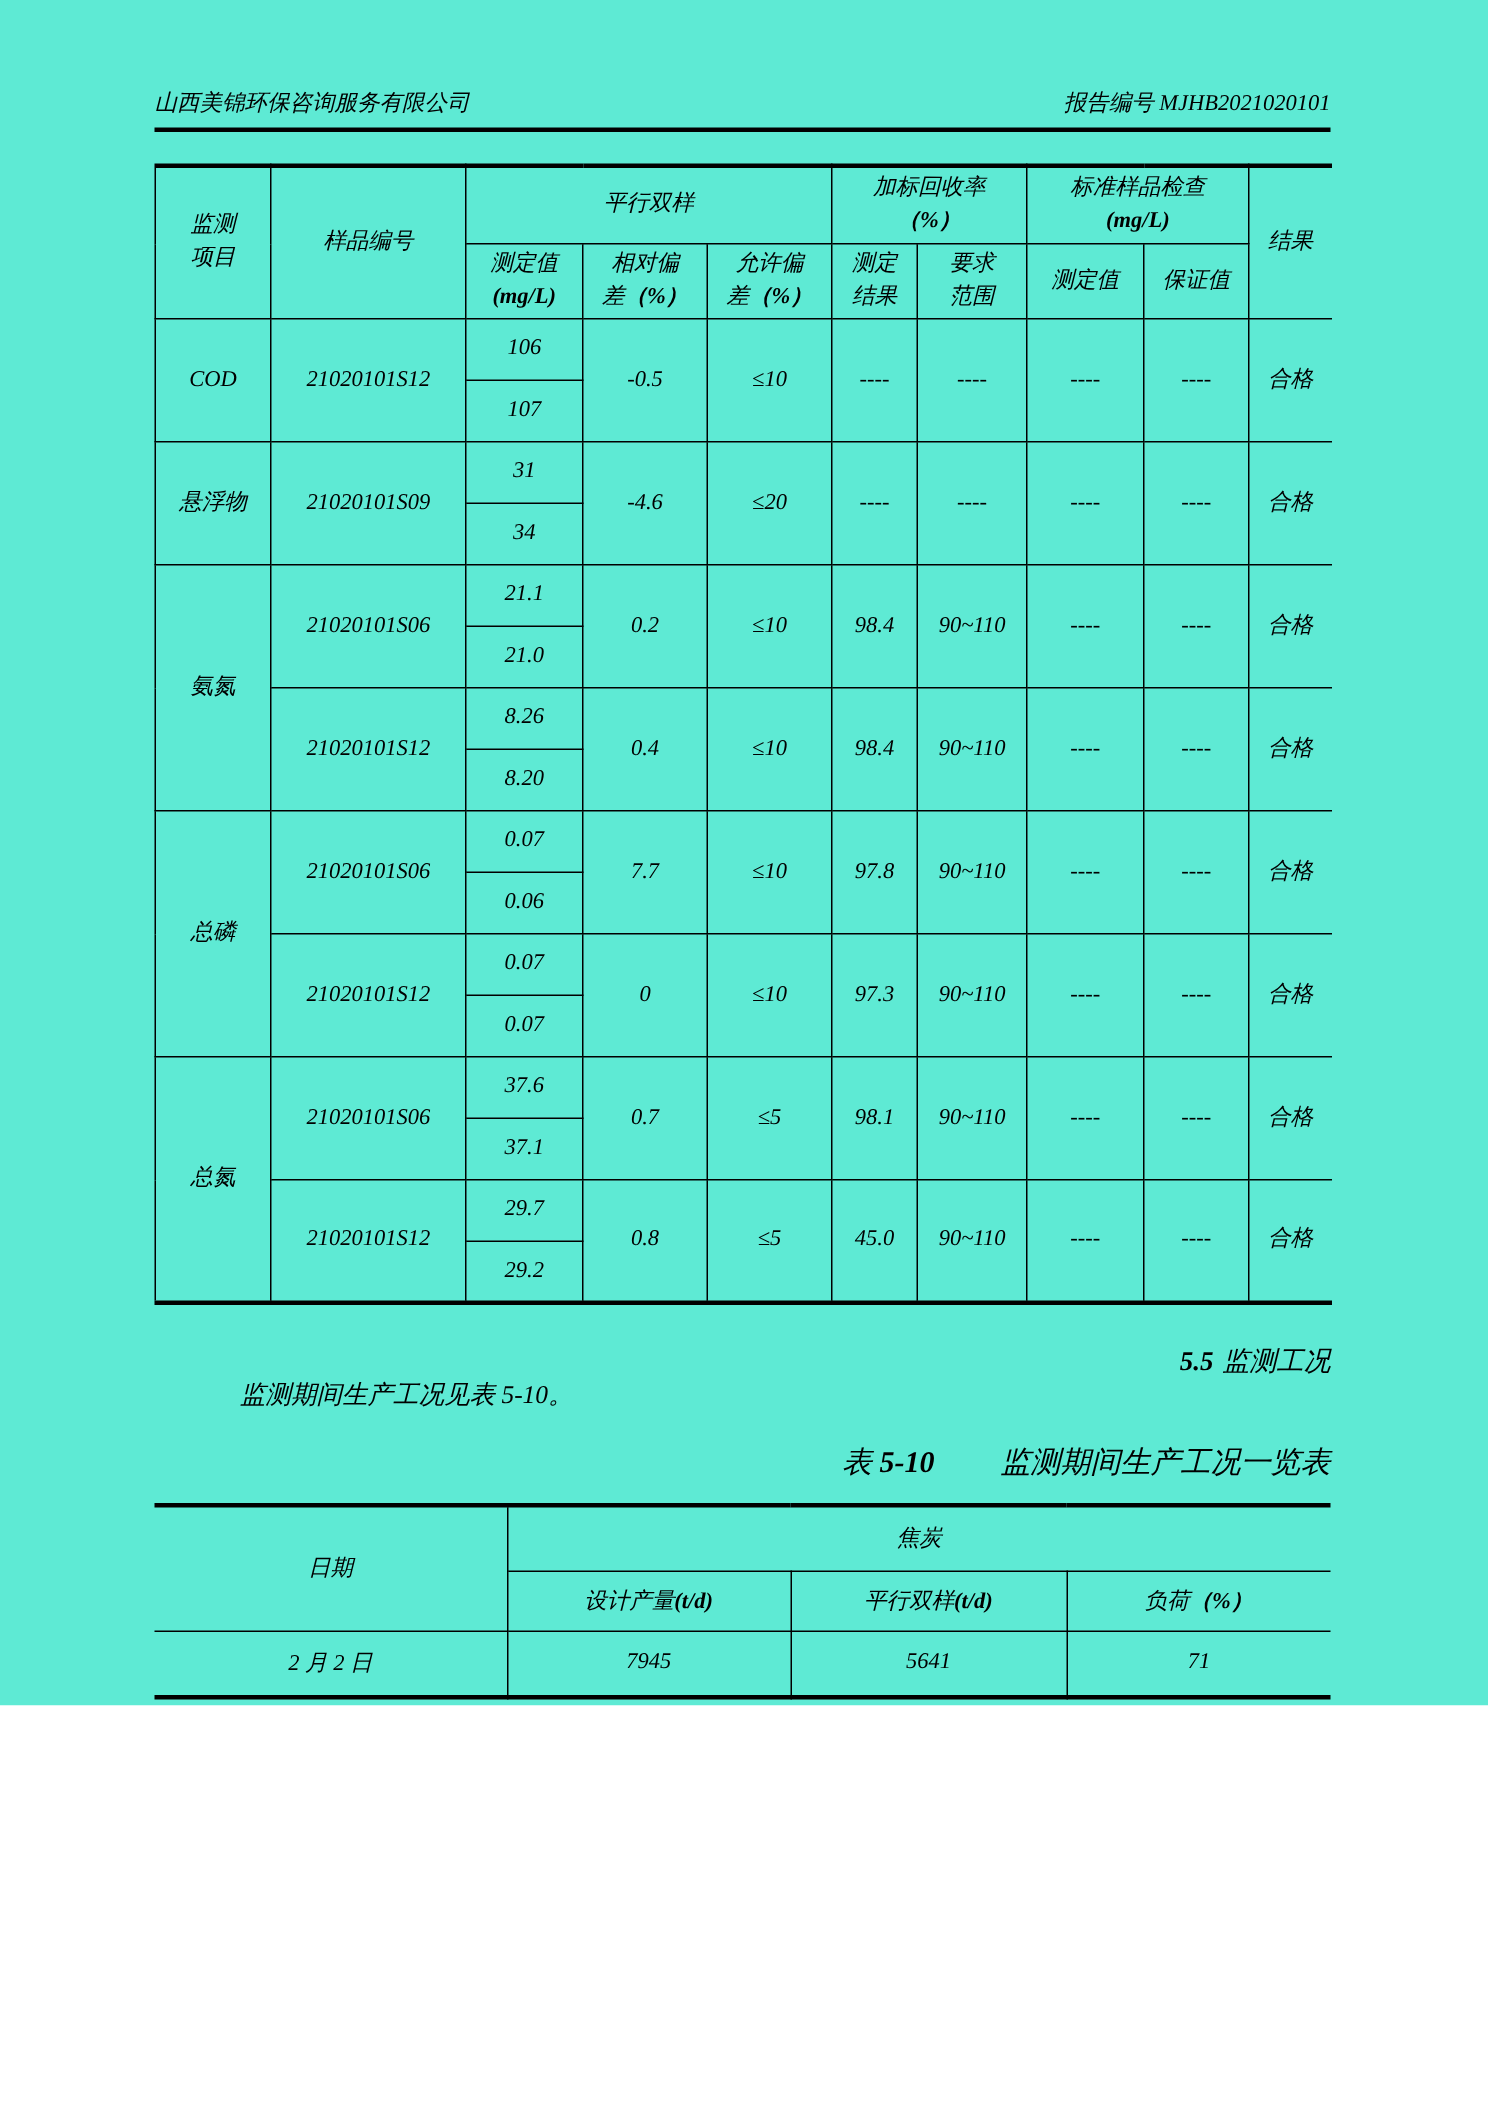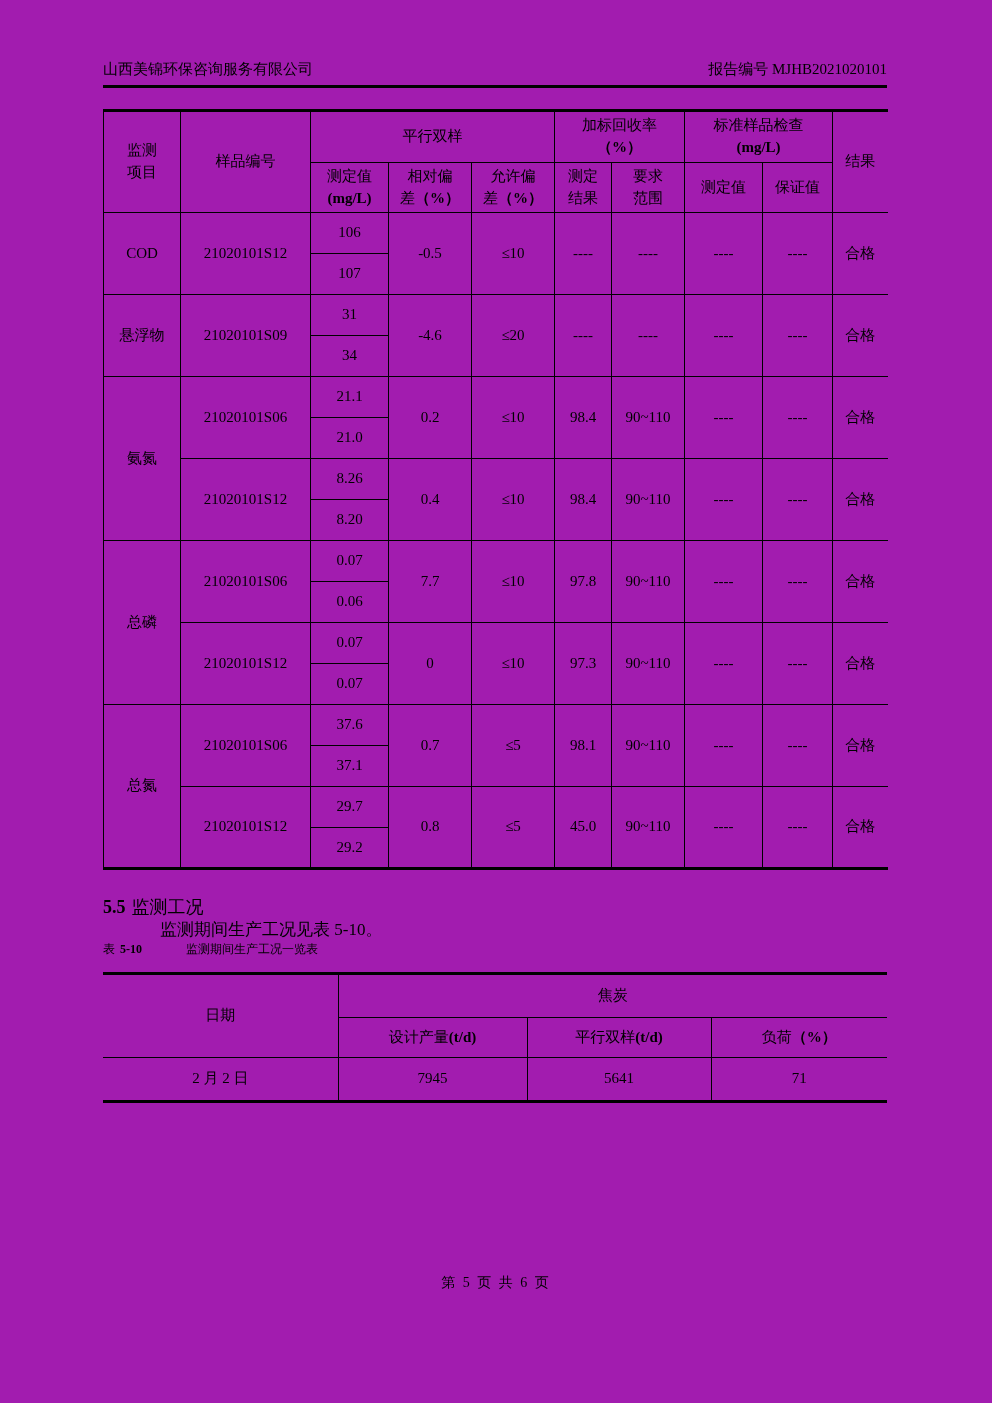--- a/index.html
+++ b/index.html
@@ -4,23 +4,24 @@
 <style>
   * { box-sizing: border-box; margin: 0; padding: 0; }
   html, body { background: #ffffff; }
   body {
     font-family: "Liberation Serif", "DejaVu Serif", serif;
     color: #000;
   }
   .page {
     position: relative;
     width: 992px;
-    height: 1403px;
-    background: #a21caf;
+    height: 1137px;
+    background: #5eead4;
     overflow: hidden;
+    font-style: italic;
   }
   .inner {
     position: absolute;
     left: 103px;
     top: 0;
     width: 784px;
   }
   .b { font-weight: bold; }
   .pre { white-space: pre-line; }
 
@@ -58,30 +59,32 @@
   table.qa td.nr { border-right: 0; }
   table.qa tr { height: 41px; }
   table.qa tr.h1 { height: 52px; }
   table.qa tr.h2 { height: 50px; margin-top: 11px; }
 
   
   .sec {
     margin-top: 26px;
     font-size: 18px;
     line-height: 1.25;
+    text-align: right;
   }
   .sec .num { font-weight: bold; margin-right: 6px; }
   .para {
     font-size: 17px;
     text-indent: 57px;
     line-height: 1.3;
   }
   .caption {
-    text-align: left;
-    font-size: 12px;
+    margin-top: 20px;
+    text-align: right;
+    font-size: 20px;
   }
   .caption .cap-title { margin-left: 44px; }
   .caption .cap-num { font-weight: bold; margin-left: 5px; }
 
   
   table.prod {
     margin-top: 14px;
     width: 784px;
     table-layout: fixed;
     border-collapse: collapse;

